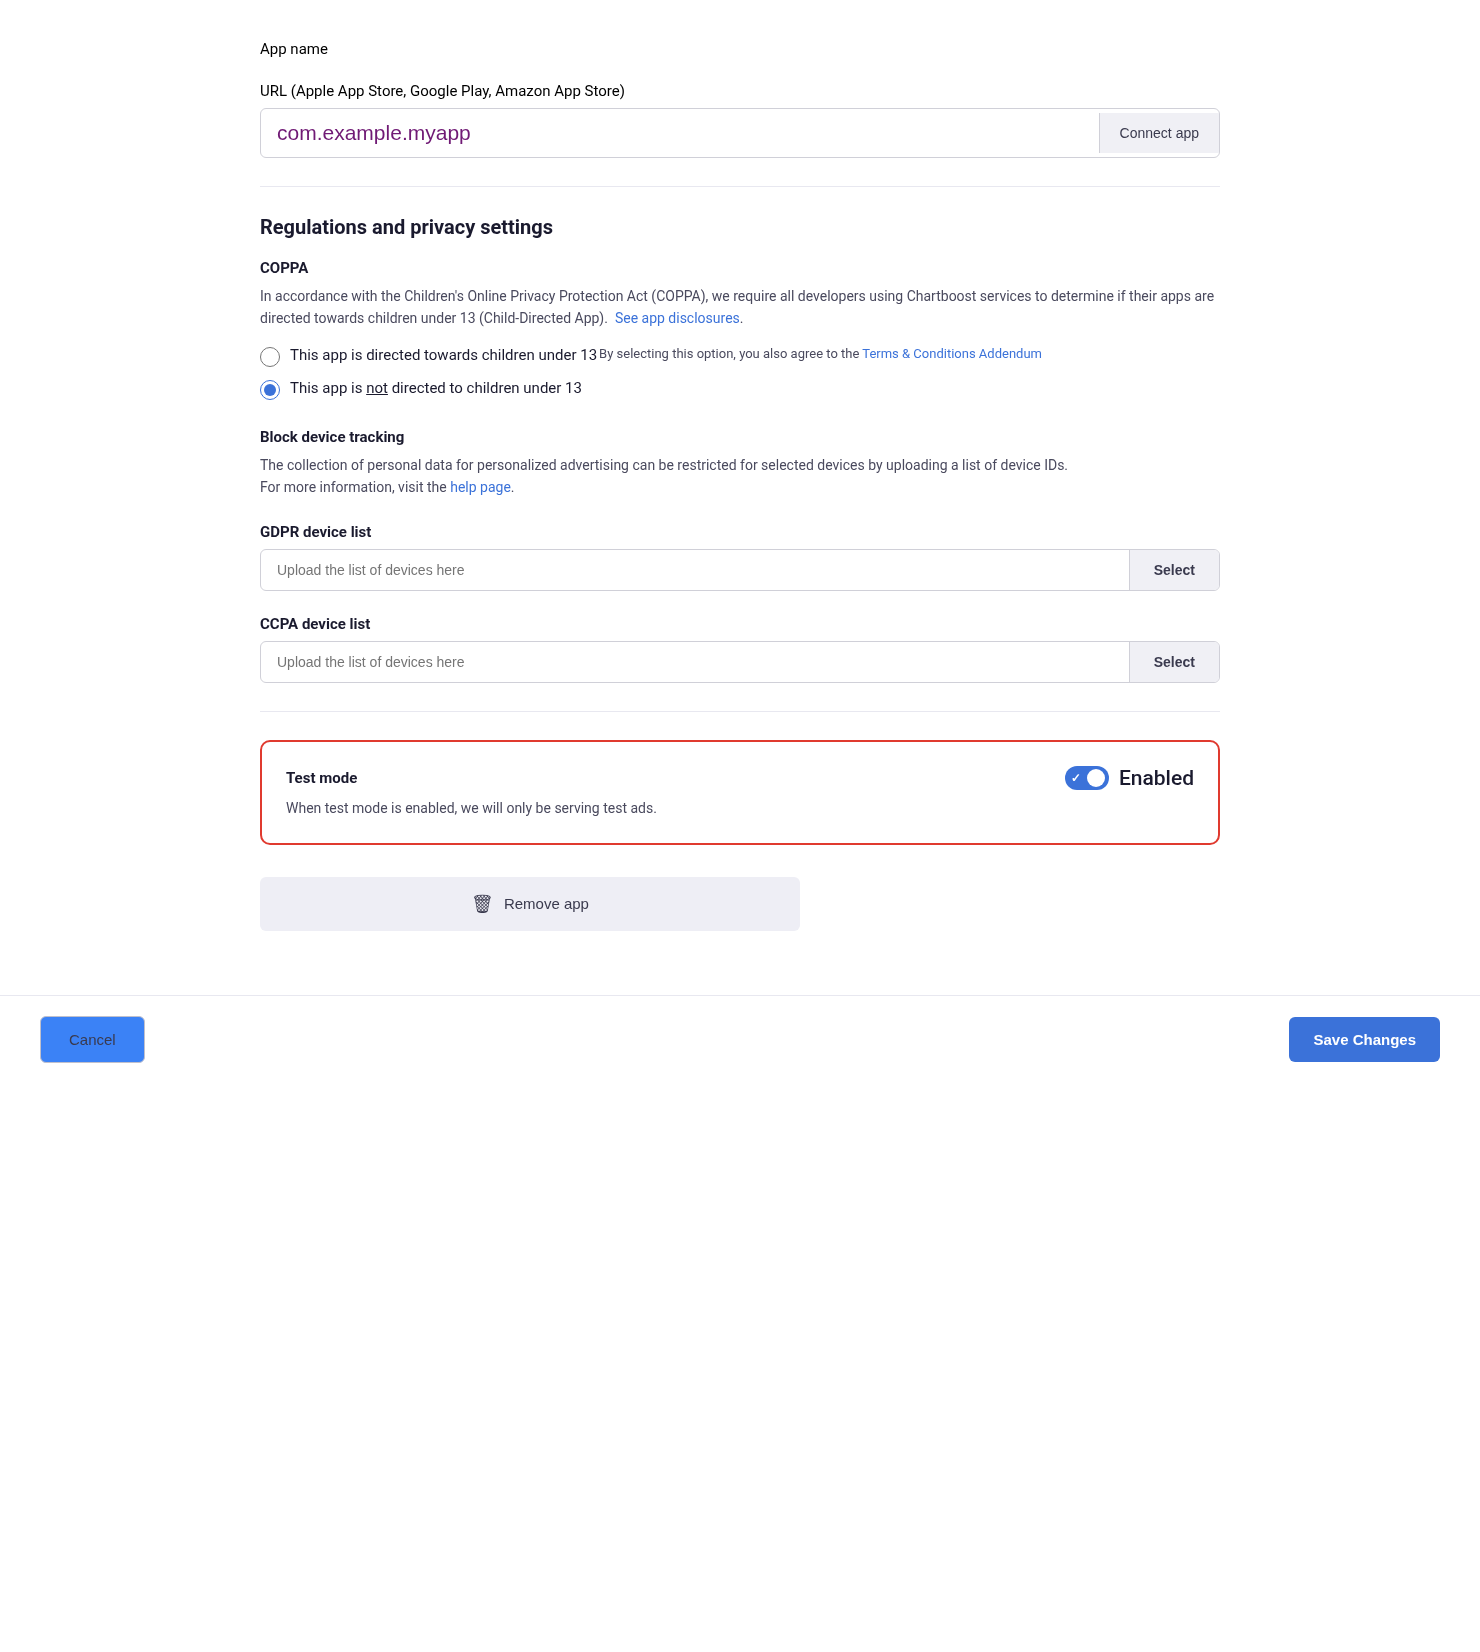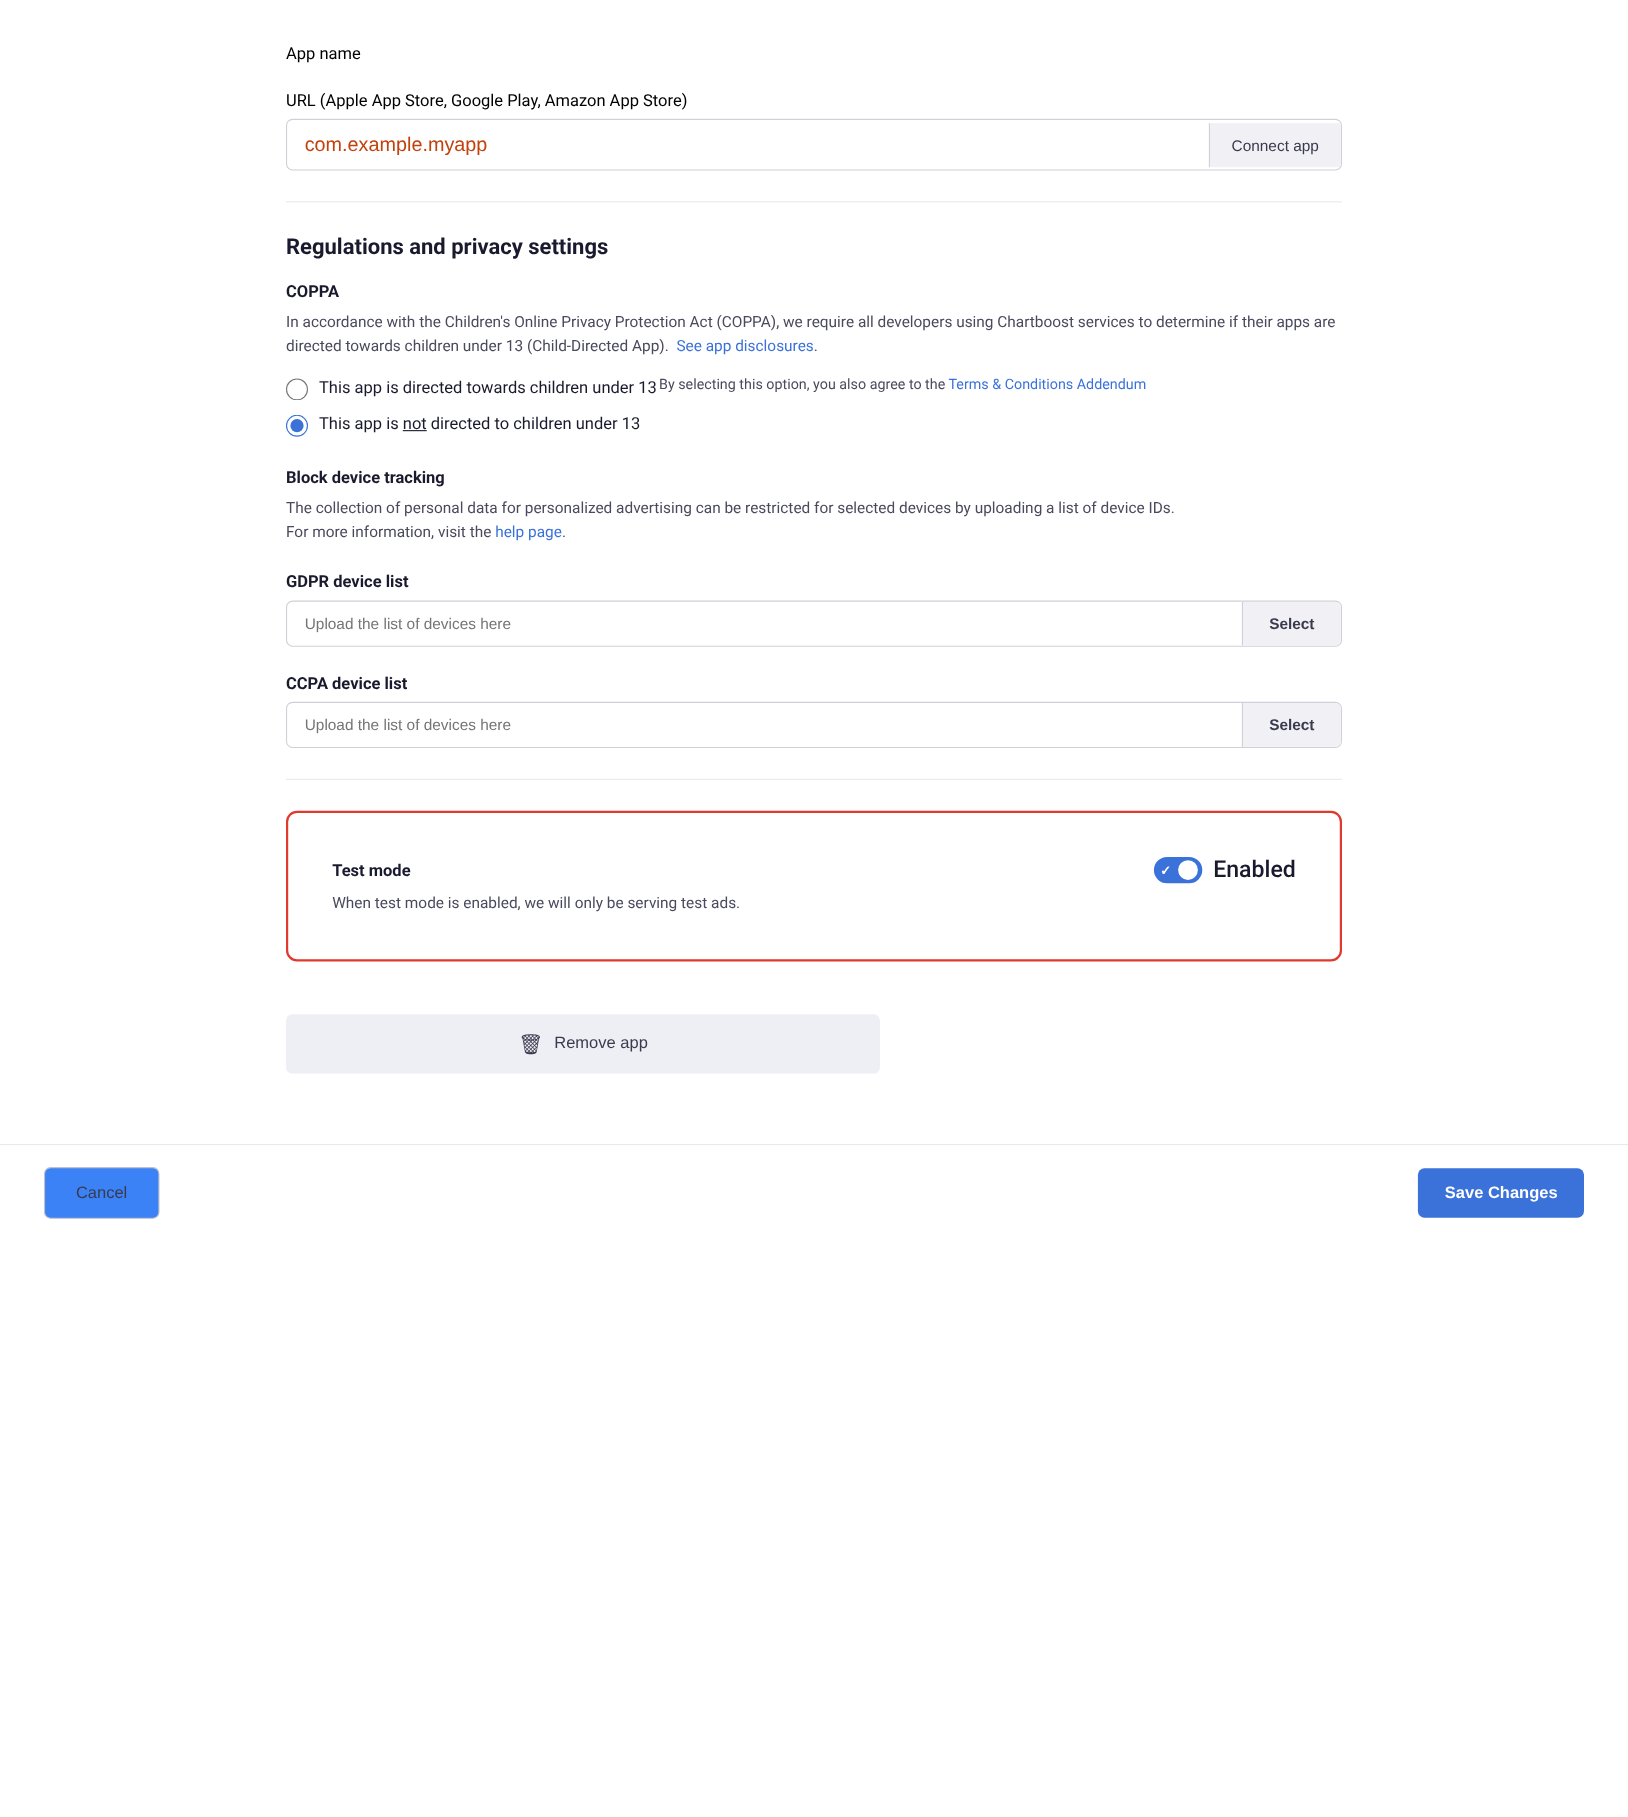--- a/index.html
+++ b/index.html
@@ -53,22 +53,22 @@
       border: 1.5px solid #d0d0d8;
       border-radius: 6px;
       overflow: hidden;
       background: #fff;
     }
 
     .url-input {
       flex: 1;
       border: none;
       padding: 12px 16px;
-      font-size: 18px;
-      color: #c2410c;
+      font-size: 21px;
+      color: #701a75;
       outline: none;
       background: transparent;
     }
 
     .connect-btn {
       background: #f0f0f5;
       border: none;
       border-left: 1.5px solid #d0d0d8;
       padding: 12px 20px;
       font-size: 14px;
@@ -184,22 +184,22 @@
       font-size: 14px;
       font-weight: 700;
       color: #3a3a4e;
       cursor: pointer;
       white-space: nowrap;
     }
 
     .test-mode-box {
       border: 2.5px solid #e03a2f;
       border-radius: 10px;
-      padding: 40px;
-      margin-bottom: 48px;
+      padding: 24px;
+      margin-bottom: 32px;
       background: #fff;
     }
 
     .test-mode-header {
       display: flex;
       align-items: center;
       justify-content: space-between;
       margin-bottom: 8px;
     }
 

